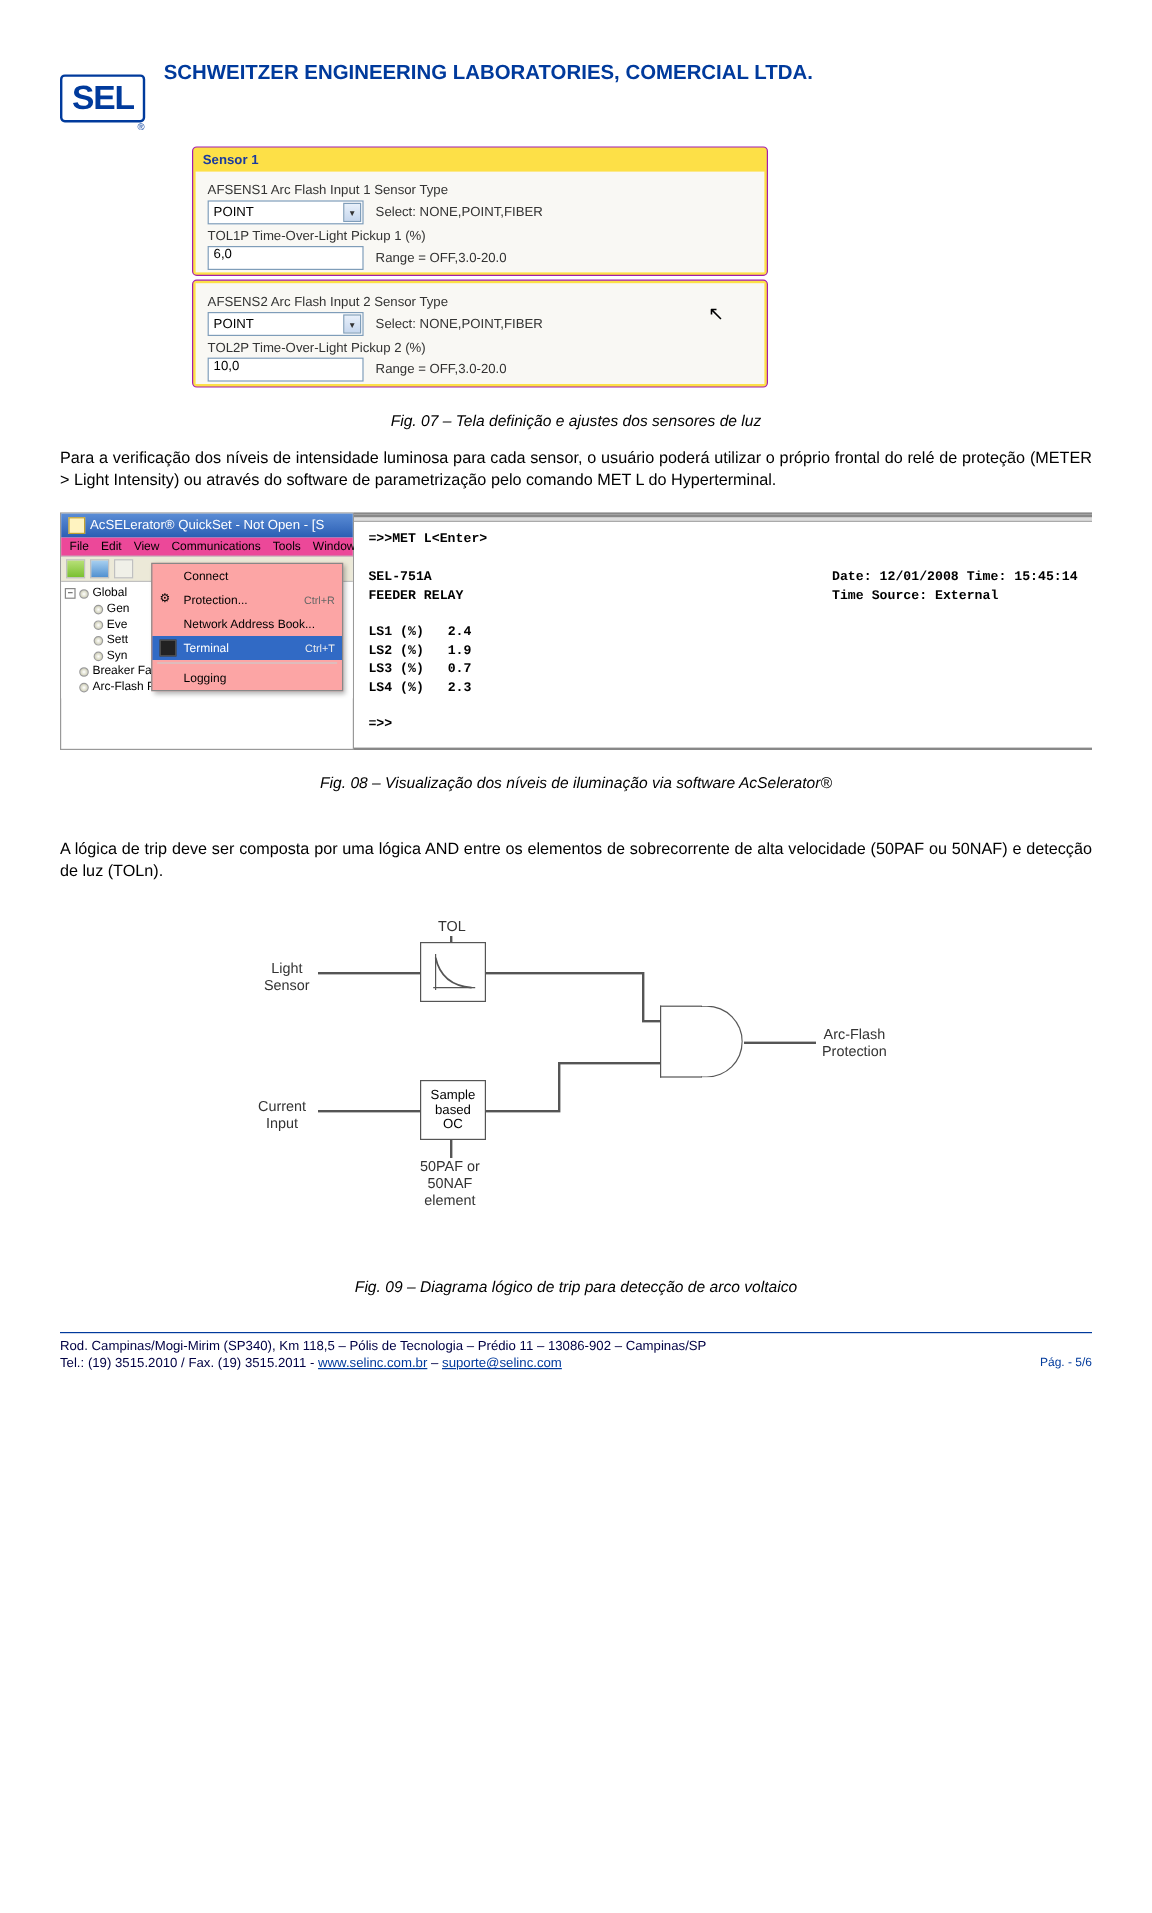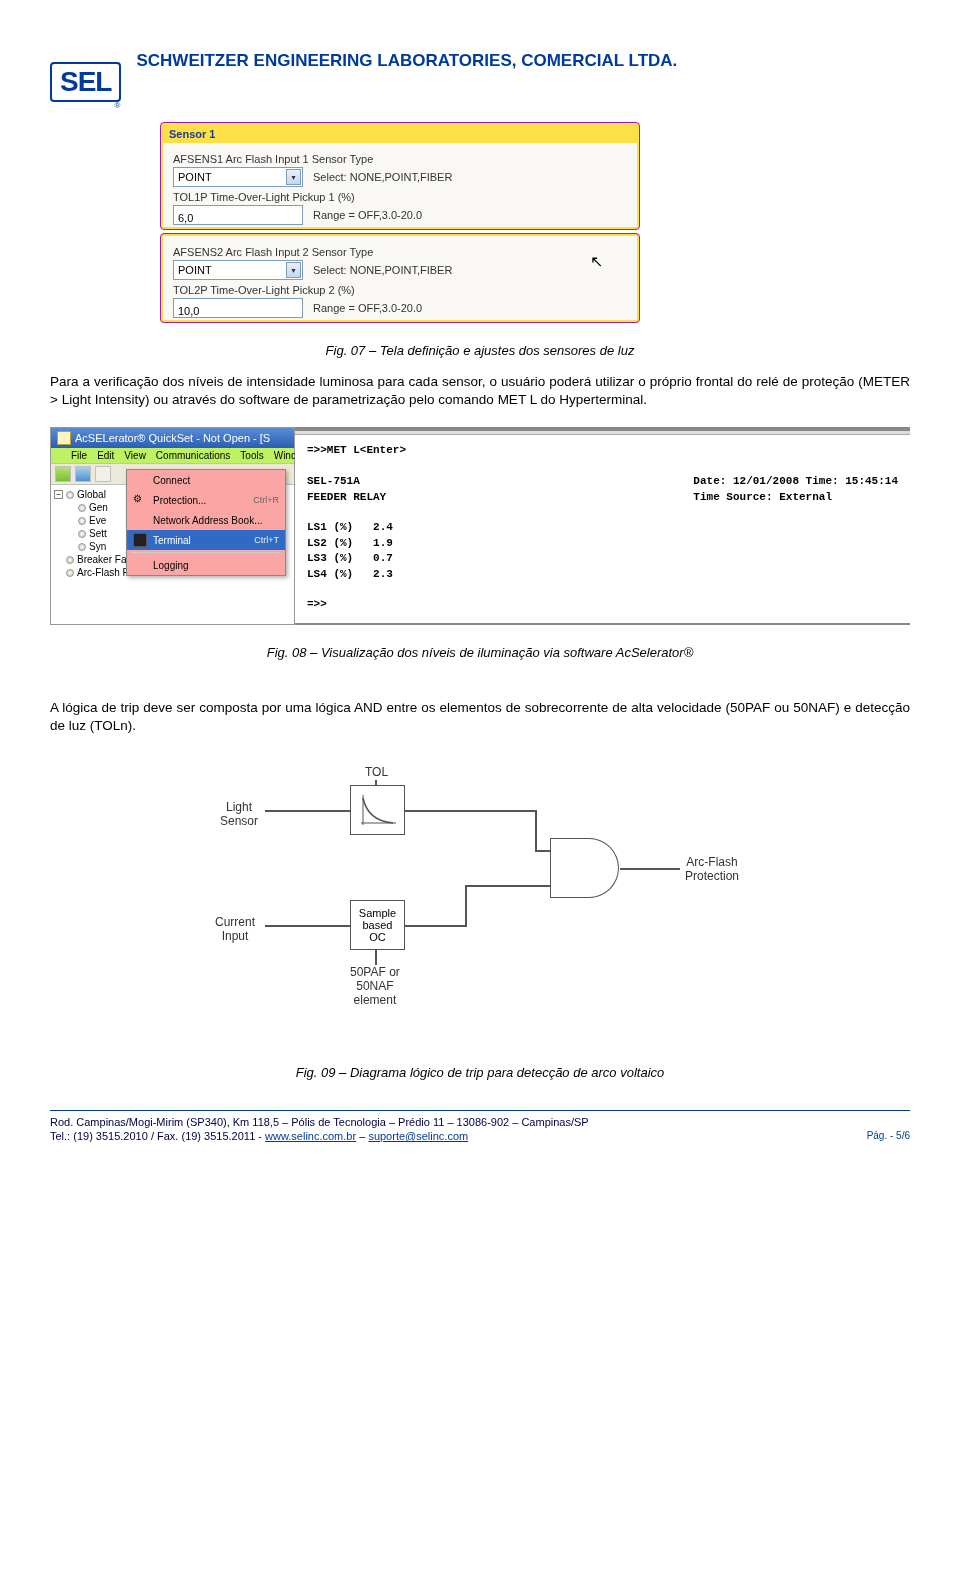--- a/index.html
+++ b/index.html
@@ -17,34 +17,34 @@
   
   .panel-container { margin-left: 110px; margin-bottom: 20px; width: 480px; }
   .sensor-group { background: #fde047; border: 1px solid #a21caf; border-radius: 4px; padding: 2px; margin-bottom: 3px; }
   .sensor-header { color: #1a3a9e; font-weight: bold; font-size: 11px; padding: 3px 6px; }
   .sensor-body { background: #f9f8f4; padding: 6px 10px 2px 10px; }
   .field-label { font-size: 11px; color: #333; margin: 4px 0 2px 0; }
   .field-row { display: flex; align-items: center; gap: 10px; }
   .dropdown { display: flex; align-items: center; background: #fff; border: 1px solid #7f9db9; width: 130px; height: 20px; padding: 0 4px; font-size: 11px; }
   .dropdown-value { flex: 1; }
   .dropdown-arrow { width: 15px; height: 16px; background: linear-gradient(#e8f0fa, #c6d7ee); border: 1px solid #7f9db9; display: flex; align-items: center; justify-content: center; font-size: 8px; color: #333; margin-right: -3px; }
-  .textfield { background: #fff; border: 1px solid #7f9db9; width: 130px; height: 20px; padding: 0 4px; font-size: 11px; display: flex; align-items: flex-end; }
+  .textfield { background: #fff; border: 1px solid #7f9db9; width: 130px; height: 20px; padding: 0 4px; font-size: 11px; display: flex; align-items: flex-start; }
   .hint-text { font-size: 11px; color: #333; }
   .cursor-icon { position: absolute; font-size: 16px; }
   
   
   .caption { text-align: center; font-style: italic; font-size: 13px; margin: 20px 0 15px 0; }
   .body-text { font-size: 13.5px; line-height: 1.35; text-align: justify; margin: 10px 0 18px 0; }
   
   
   .composite { display: flex; gap: 0; margin-bottom: 12px; }
   .quickset { width: 245px; border: 1px solid #999; font-size: 10px; font-family: Tahoma, sans-serif; }
   .titlebar { background: linear-gradient(#5b8dd6, #2a5eb3); color: #fff; padding: 3px 6px; display: flex; align-items: center; gap: 4px; font-size: 11px; }
   .titlebar-icon { width: 14px; height: 14px; background: #fff3c0; border: 1px solid #c0a030; }
-  .menubar { background: #bef264; padding: 2px 20px; display: flex; gap: 10px; border-bottom: 1px solid #c0c0c0; }
+  .menubar { background: #ec4899; padding: 2px 7px; display: flex; gap: 10px; border-bottom: 1px solid #c0c0c0; }
   .toolbar { background: #ece9d8; padding: 2px 4px; display: flex; gap: 4px; align-items: center; border-bottom: 1px solid #c0c0c0; }
   .tool-btn { width: 16px; height: 16px; border: 1px solid #c0c0c0; background: #f0f0e8; }
   .tool-btn.g { background: linear-gradient(#b8e078,#7ac030); }
   .tool-btn.b { background: linear-gradient(#a8d0f0,#5090d0); }
   .tree-area { display: flex; background: #fff; }
   .tree { flex: 1; padding: 3px; font-size: 10px; }
   .tree-item { display: flex; align-items: center; gap: 3px; padding: 1px 0; }
   .tree-icon { width: 9px; height: 9px; border: 1px solid #888; display: inline-flex; align-items: center; justify-content: center; font-size: 8px; line-height: 1; }
   .tree-bullet { width: 8px; height: 8px; border-radius: 50%; background: radial-gradient(#fff,#c0c0a0); border: 1px solid #999; }
   .context-menu { position: absolute; background: #fca5a5; border: 1px solid #888; box-shadow: 2px 2px 4px rgba(0,0,0,0.3); width: 160px; font-size: 10px; z-index: 10; }

